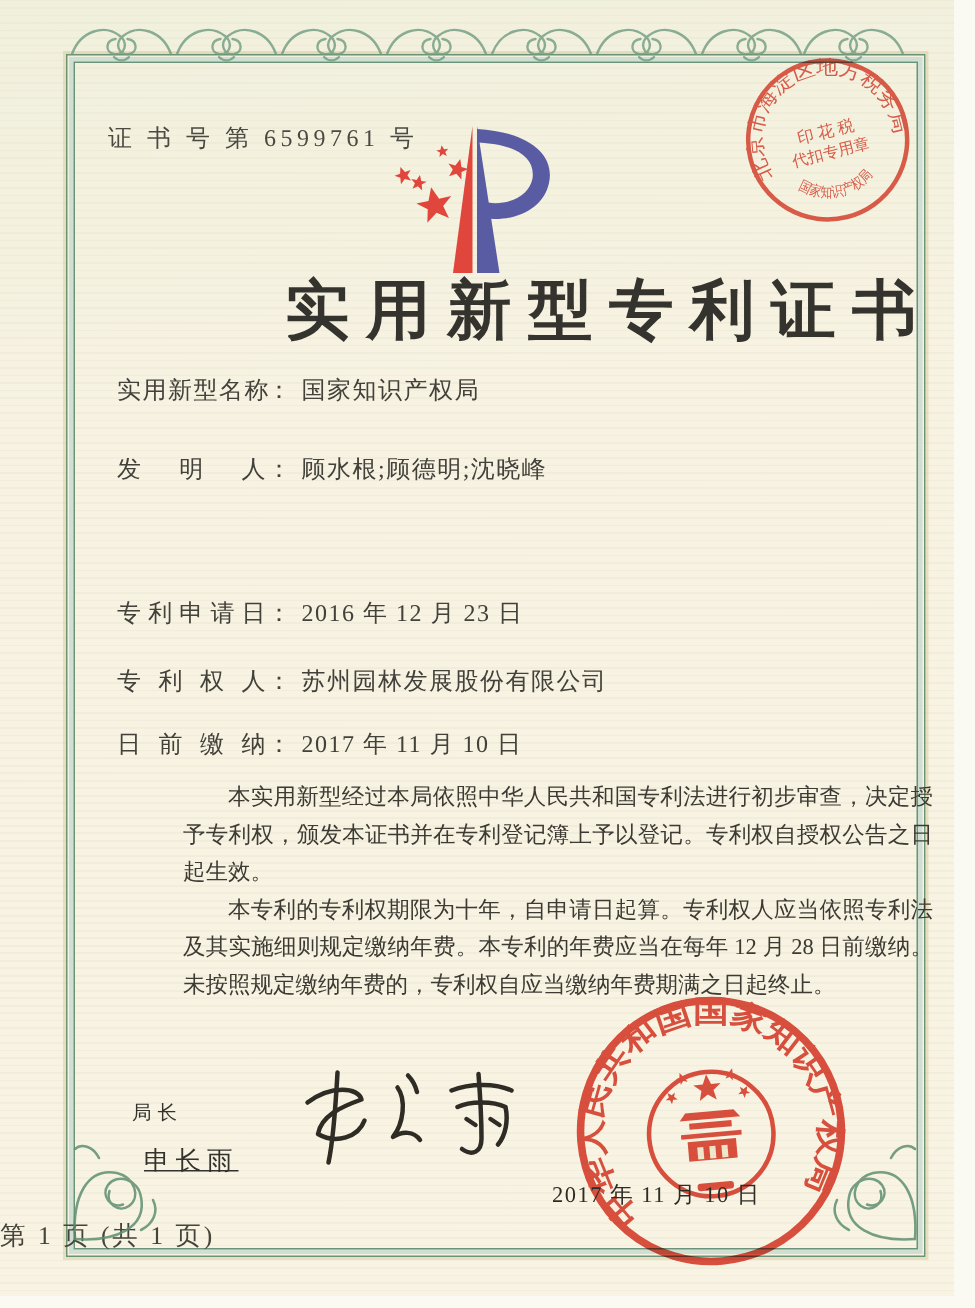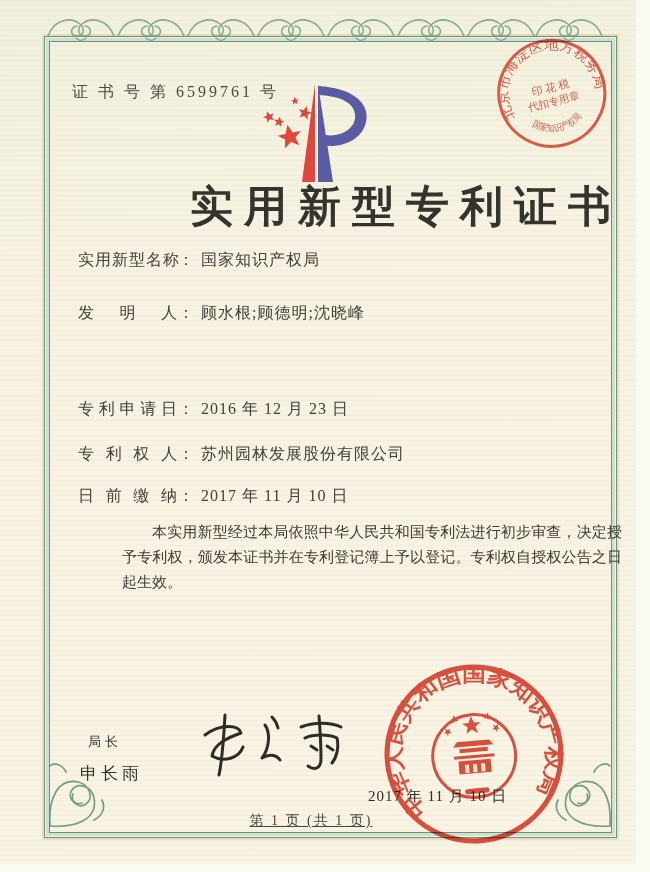--- a/index.html
+++ b/index.html
@@ -33,29 +33,29 @@
   }
   .field-row{left:78px;font-size:16px;color:#42413a;letter-spacing:1px;white-space:nowrap;}
   .field-label{display:inline-block;width:100px;text-align:justify;text-align-last:justify;}
   .field-colon{display:inline-block;margin-right:6px;}
   .paragraphs{
     left:78px;top:520px;width:500px;
     font-size:15px;line-height:25px;color:#3c3a33;text-align:justify;margin-left:44px;
   }
   .paragraphs p{margin:0;text-indent:2em;}
   .sig-title{left:88px;top:733px;font-size:13px;letter-spacing:4px;color:#33322c;}
-  .sig-name{left:80px;top:762px;font-size:17px;letter-spacing:4px;color:#33322c;}
+  .sig-name{left:96px;top:762px;font-size:17px;letter-spacing:4px;color:#33322c;text-decoration:underline;}
   .signature-svg{left:185px;top:703px;}
   .issue-date{left:368px;top:787px;font-size:15px;letter-spacing:1px;color:#2f2c26;z-index:5;}
   .office-seal{left:383px;top:663px;z-index:4;opacity:.88;mix-blend-mode:multiply;transform:rotate(-5deg);}
   .tax-stamp{left:492px;top:33px;z-index:4;opacity:.85;mix-blend-mode:multiply;transform:rotate(-14deg);}
   .logo{left:252px;top:74px;}
   .footer{
-    left:0;right:14px;top:812px;text-align:center;
-    font-size:14px;color:#45443c;letter-spacing:2px;text-decoration:underline;
+    left:0;right:14px;top:812px;
+    font-size:17px;color:#45443c;letter-spacing:2px;
   }
   .top-ornament{left:46px;top:12px;z-index:1;opacity:.8;}
   .corner-orn{z-index:1;opacity:.85;}
   .corner-br{left:536px;top:746px;}
   .corner-bl{left:46px;top:746px;transform:scaleX(-1);}
 </style>
 </head>
 <body>
 
 <div class="paper">
@@ -150,20 +150,21 @@
   </div>
   <div class="abs field-row" style="top:444px">
     <span class="field-label">专利权人</span><span class="field-colon">：</span><span>苏州园林发展股份有限公司</span>
   </div>
   <div class="abs field-row" style="top:486px">
     <span class="field-label">日前缴纳</span><span class="field-colon">：</span><span>2017 年 11 月 10 日</span>
   </div>
 
   <div class="abs paragraphs">
     <p>本实用新型经过本局依照中华人民共和国专利法进行初步审查，决定授予专利权，颁发本证书并在专利登记簿上予以登记。专利权自授权公告之日起生效。</p>
+    <p>本专利的专利权期限为十年，自申请日起算。专利权人应当依照专利法及其实施细则规定缴纳年费。本专利的年费应当在每年 12 月 28 日前缴纳。未按照规定缴纳年费的，专利权自应当缴纳年费期满之日起终止。</p>
   </div>
 
   <div class="abs sig-title">局长</div>
   <div class="abs sig-name">申长雨</div>
 
   <svg class="abs signature-svg" width="180" height="85" viewBox="0 0 180 85">
     <g stroke="#2f2b25" stroke-width="3" fill="none" stroke-linecap="round" stroke-linejoin="round">
       <path d="M20,32 C36,20 54,22 56,30 C42,35 29,41 27,53 C39,60 54,55 58,44"></path>
       <path d="M40,12 C39,30 37,58 34,72"></path>
       <path d="M80,22 C86,30 84,46 77,55 C83,51 91,51 95,57"></path>

